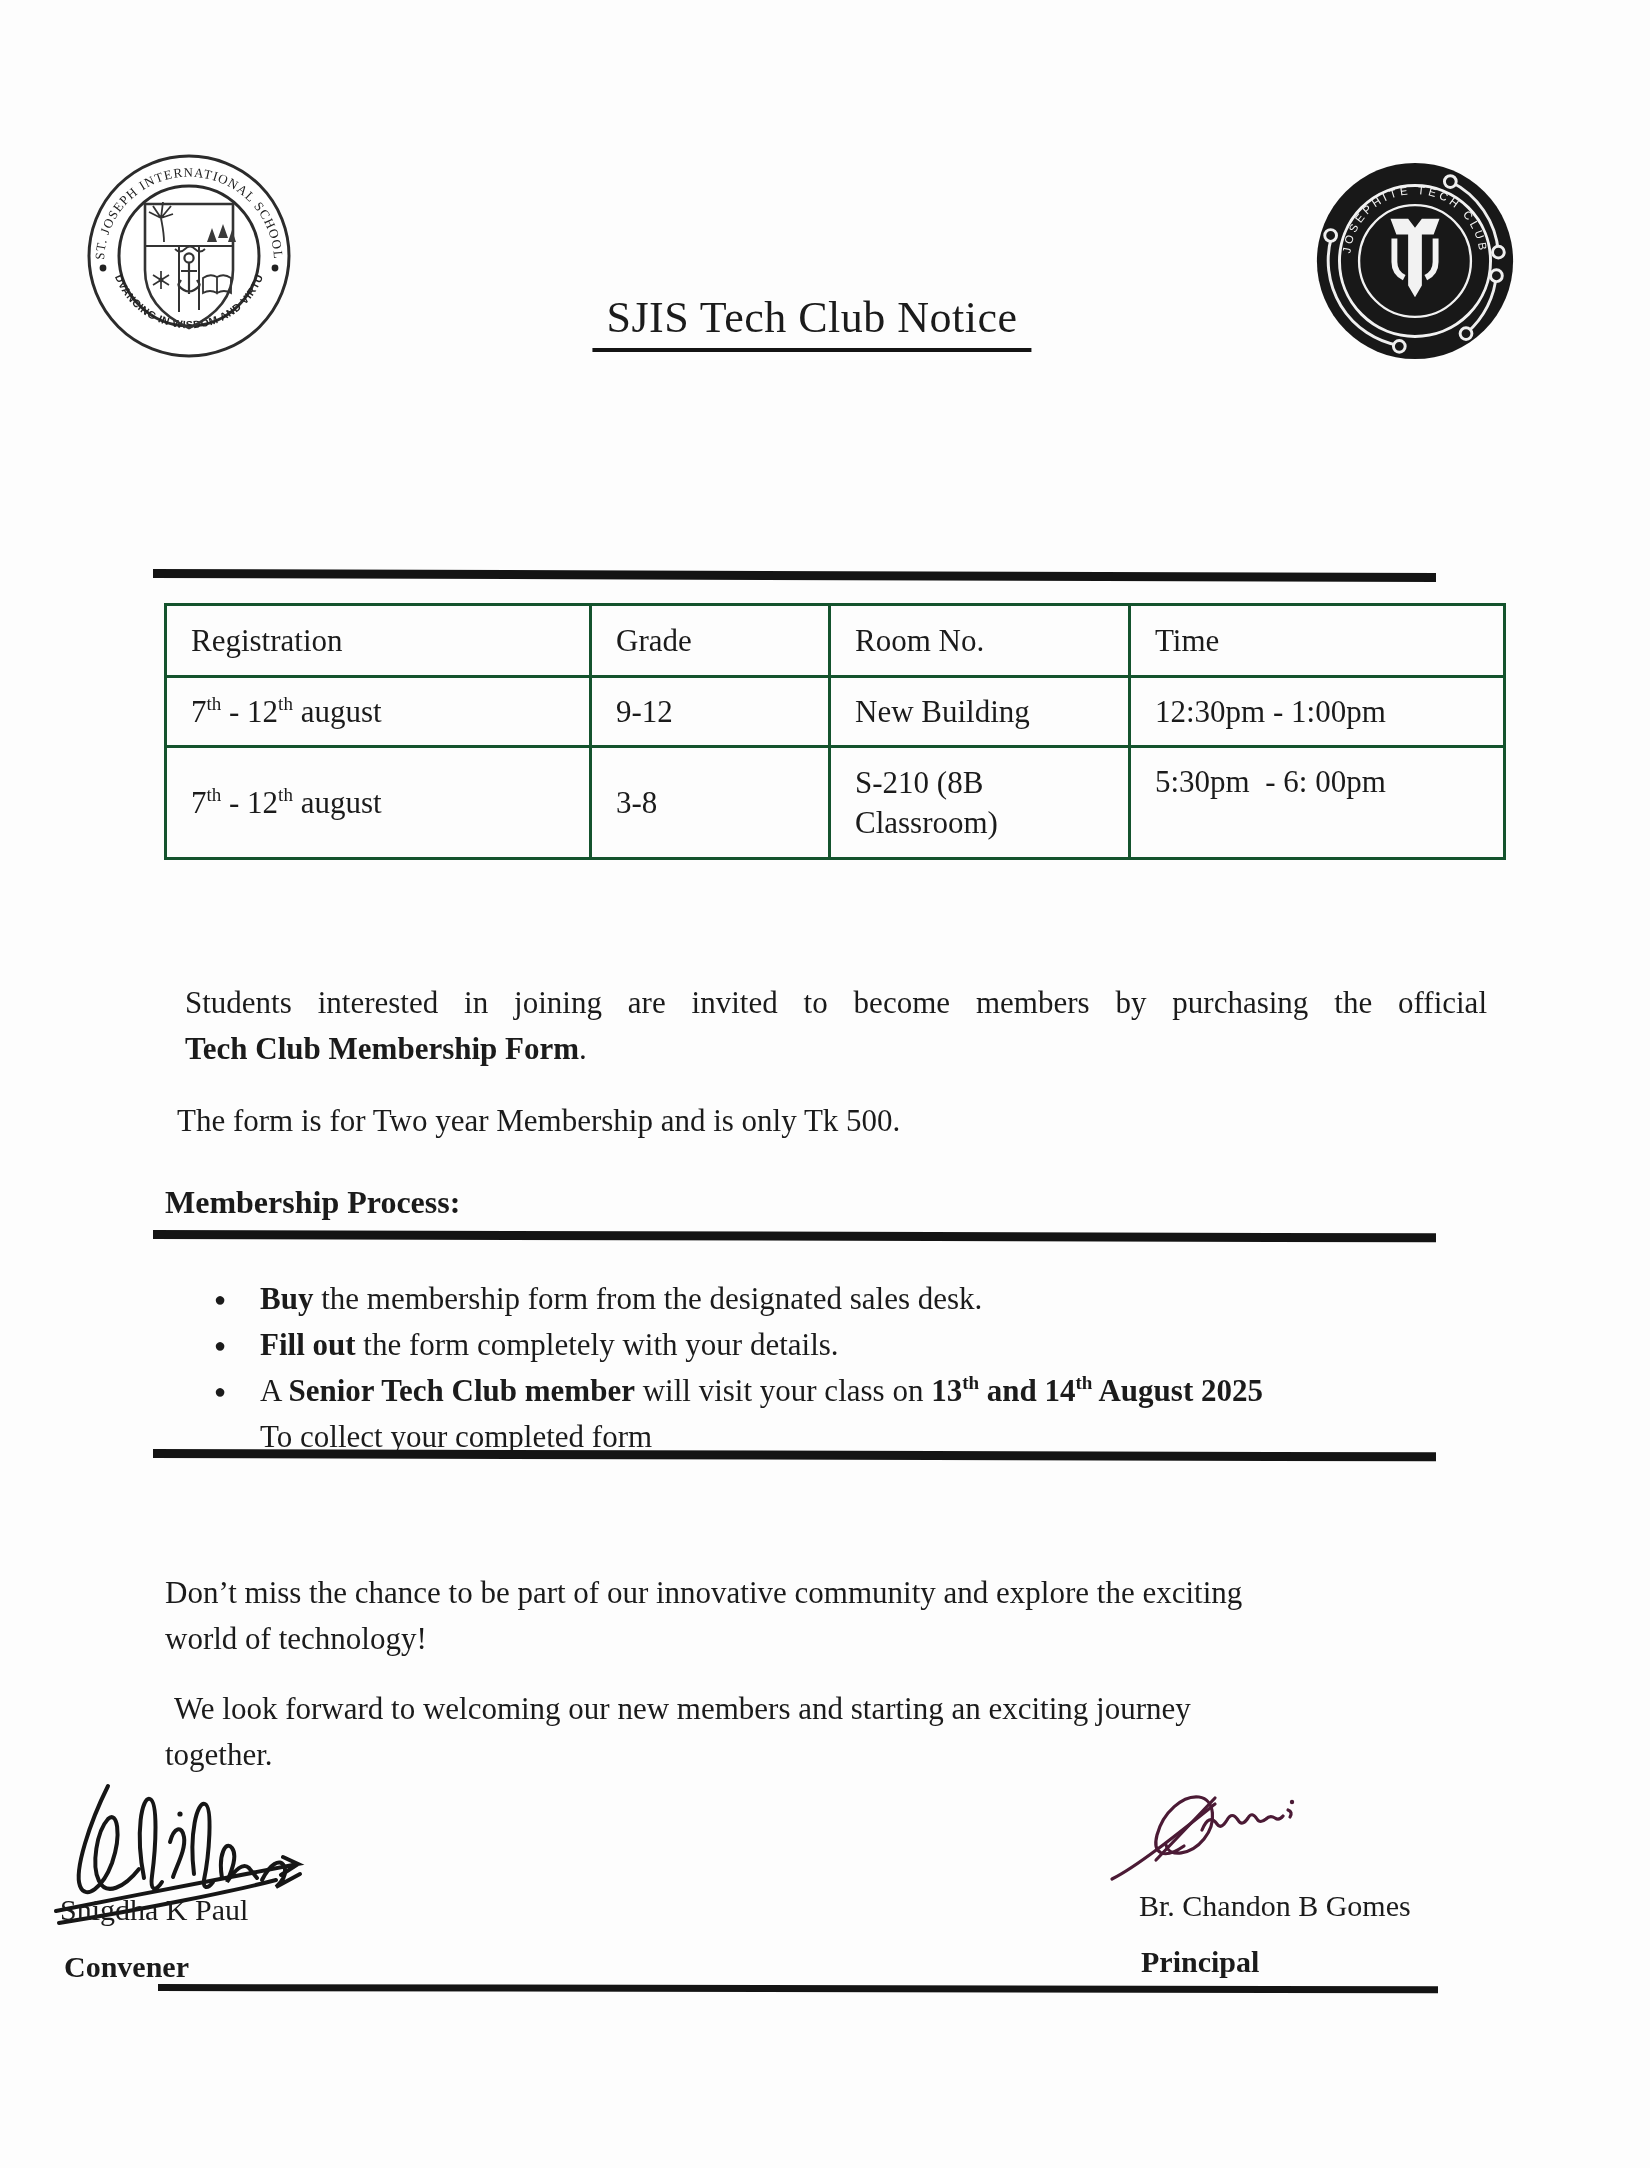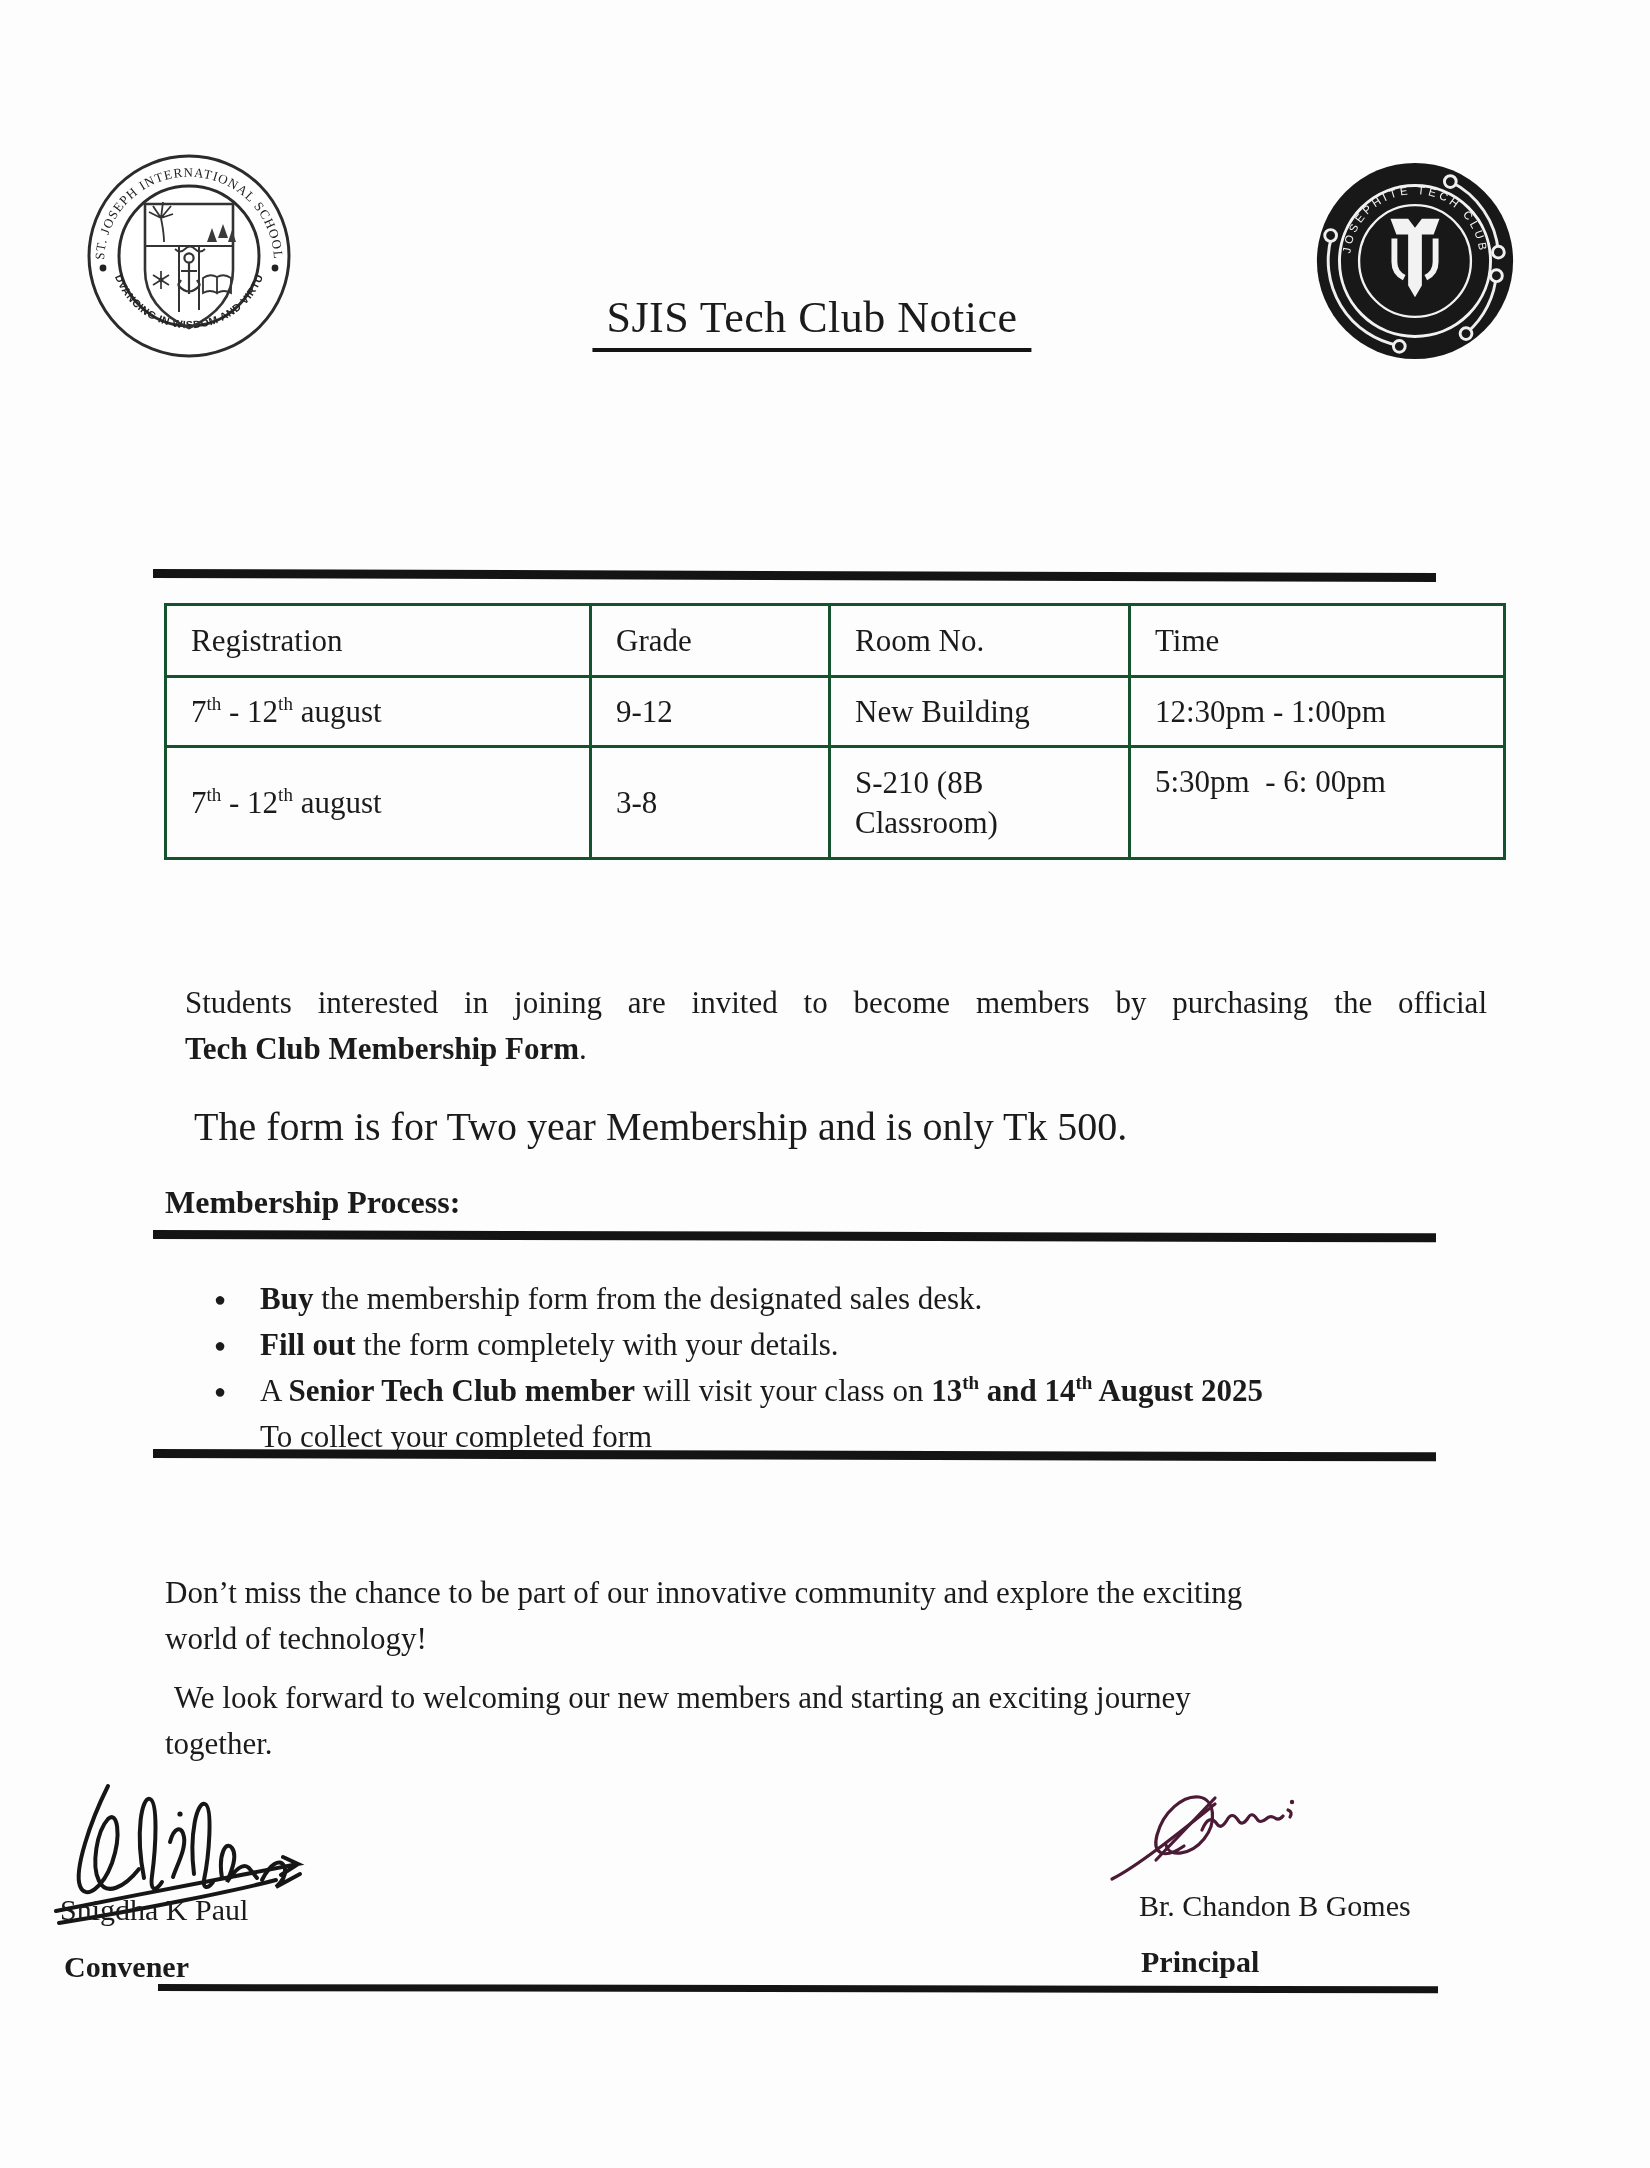--- a/index.html
+++ b/index.html
@@ -20,27 +20,27 @@
   .salutation{font-weight:bold;font-size:32px;}
   .b{font-weight:bold;}
   .sched{position:absolute;left:164px;top:603px;border-collapse:collapse;table-layout:fixed;width:1339px;}
   .sched td{border:3px solid #14532d;font-size:31px;padding:2px 10px 2px 24px;vertical-align:middle;line-height:40px;}
   .sched tr.hr td{height:65px;}
   .sched tr.r1 td{height:63px;}
   .sched tr.r2 td{height:93px;}
   sup.th{font-size:19px;line-height:0;vertical-align:12px;}
   .para1{position:absolute;left:165px;top:980px;width:1302px;font-size:31px;line-height:46px;margin-left:20px;}
   .jline{text-align:justify;text-align-last:justify;}
-  .fee{position:absolute;left:194px;top:1103px;font-size:40px;}
+  .fee{position:absolute;left:177px;top:1103px;font-size:31px;}
   .mph{position:absolute;left:165px;top:1184px;font-size:32px;font-weight:bold;}
   .bullets{position:absolute;left:214px;top:1276px;width:1260px;font-size:31px;line-height:46px;}
   .bi{display:grid;grid-template-columns:46px 1fr;}
   .dot{font-size:20px;line-height:46px;}
   .closing{position:absolute;left:165px;top:1570px;width:1315px;font-size:31px;line-height:46px;}
-  .gap{margin-top:13px;}
+  .gap{margin-top:24px;}
   .ind{padding-left:9px;}
   .sig-name{position:absolute;font-size:30px;margin-top:13px;}
   .sig-role{position:absolute;font-size:30px;font-weight:bold;margin-top:33px;}
 </style>
 </head>
 <body>
 
 <div class="page">
 
   <svg class="abs" style="left:85px;top:152px" width="208" height="208" viewBox="0 0 208 208">

